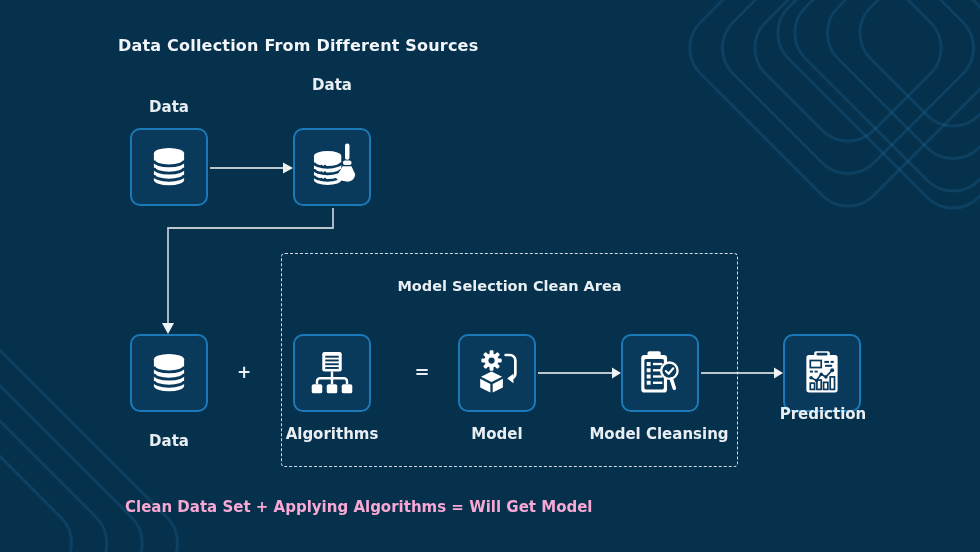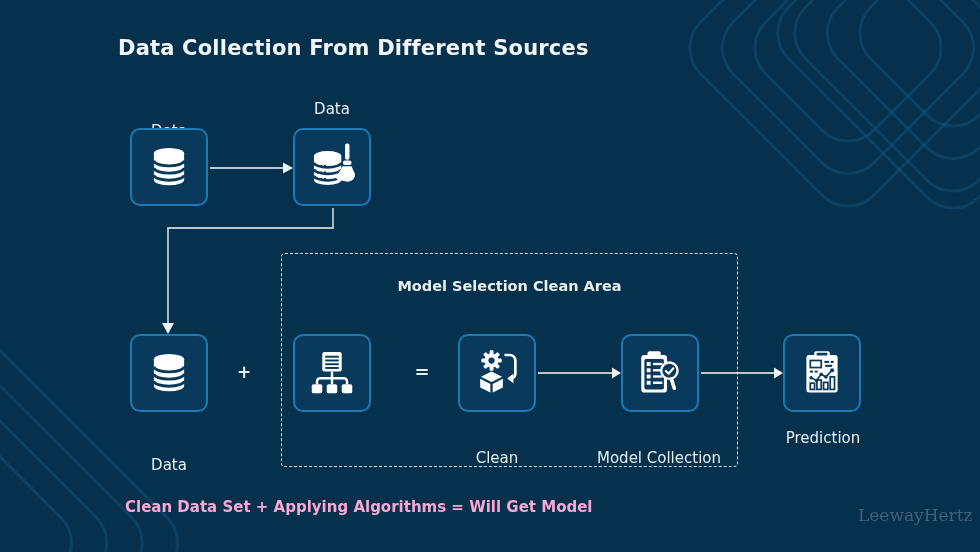--- a/index.html
+++ b/index.html
@@ -7,30 +7,30 @@
     position:relative;width:980px;height:552px;overflow:hidden;
     background:#05314d;font-family:"DejaVu Sans","Liberation Sans",sans-serif;
   }
   
   .deco{
     position:absolute;border:3px solid rgba(45,118,168,0.22);
     border-radius:38px;transform:rotate(45deg);z-index:0;
   }
   .title{
     position:absolute;left:118px;top:36px;z-index:3;
-    font-size:21px;font-weight:700;color:#f2f6fa;letter-spacing:.2px;
+    font-size:16px;font-weight:700;color:#f2f6fa;letter-spacing:.2px;
   }
   .node{
     position:absolute;width:78px;height:78px;z-index:2;
     background:#0a3a5b;border:2px solid #1c79b8;border-radius:10px;
     box-sizing:border-box;display:flex;align-items:center;justify-content:center;
   }
   .lbl{
-    position:absolute;z-index:2;color:#e9eef3;font-weight:400;
-    font-size:15px;text-align:center;line-height:21px;margin-top:24px;
+    position:absolute;z-index:2;color:#e9eef3;font-weight:700;
+    font-size:15px;text-align:center;line-height:21px;
   }
   .op{
     position:absolute;z-index:2;color:#e9eef3;font-weight:700;
     text-align:center;width:32px;
   }
   .scope{
     position:absolute;left:281px;top:253px;width:457px;height:214px;z-index:1;
     border:1.6px dashed rgba(233,240,245,0.9);border-radius:4px;box-sizing:border-box;
   }
   .scope-label{
@@ -149,20 +149,21 @@
         <rect x="23" y="24" width="18" height="2.6"></rect>
       </g>
       <path d="M32 30 v17 M12 47 v-4 a4 4 0 0 1 4 -4 h32 a4 4 0 0 1 4 4 v4" stroke="#fff" stroke-width="3.2" fill="none"></path>
       <g fill="#fff">
         <rect x="5" y="47" width="14" height="12" rx="2.5"></rect>
         <rect x="25" y="47" width="14" height="12" rx="2.5"></rect>
         <rect x="45" y="47" width="14" height="12" rx="2.5"></rect>
       </g>
     </svg>
   </div>
+  <div class="lbl" style="left:276px;top:424px;width:112px;">Algorithms</div>
 
   <div class="op" style="left:406px;top:361px;font-size:18px;">=</div>
 
   <div class="node" style="left:458px;top:334px;">
     <svg width="50" height="50" viewBox="0 0 64 64">
       <g fill="#fff">
         <rect x="22.5" y="3" width="5" height="9" rx="1.5" transform="rotate(0 25 16)"></rect>
         <rect x="22.5" y="3" width="5" height="9" rx="1.5" transform="rotate(45 25 16)"></rect>
         <rect x="22.5" y="3" width="5" height="9" rx="1.5" transform="rotate(90 25 16)"></rect>
         <rect x="22.5" y="3" width="5" height="9" rx="1.5" transform="rotate(135 25 16)"></rect>
@@ -175,21 +176,21 @@
       <circle cx="25" cy="16" r="4" fill="#0a3a5b"></circle>
       <g fill="#fff">
         <path d="M25 30 l13.5 6.8 L25 43.5 l-13.5 -6.7 z"></path>
         <path d="M10.5 39.5 v11 l13 6.3 V46 z"></path>
         <path d="M39.5 39.5 v11 l-13 6.3 V46 z"></path>
       </g>
       <path d="M43 9 h5.5 a7 7 0 0 1 7 7 v17 a6 6 0 0 1 -6 6" stroke="#fff" stroke-width="3.4" fill="none" stroke-linecap="round"></path>
       <path d="M53 33 l-8 6 8 6 z" fill="#fff"></path>
     </svg>
   </div>
-  <div class="lbl" style="left:458px;top:424px;width:78px;">Clean</div>
+  <div class="lbl" style="left:458px;top:424px;width:78px;">Model</div>
 
   <div class="node" style="left:621px;top:334px;">
     <svg width="50" height="50" viewBox="0 0 64 64">
       <rect x="8" y="9" width="33" height="48" rx="4" fill="#fff"></rect>
       <rect x="12" y="14" width="25" height="39" rx="2" fill="#0a3a5b"></rect>
       <rect x="16" y="4" width="17" height="8" rx="2.5" fill="#fff"></rect>
       <g fill="#fff">
         <rect x="15" y="18" width="5" height="5"></rect>
         <rect x="15" y="26" width="5" height="5"></rect>
         <rect x="15" y="34" width="5" height="5"></rect>
@@ -197,21 +198,21 @@
         <rect x="23" y="19" width="12" height="3"></rect>
         <rect x="23" y="27" width="12" height="3"></rect>
         <rect x="23" y="35" width="12" height="3"></rect>
         <rect x="23" y="43" width="12" height="3"></rect>
       </g>
       <circle cx="44" cy="29" r="10.5" fill="#0a3a5b" stroke="#fff" stroke-width="3"></circle>
       <path d="M39.5 29.5 l3.5 3.5 6 -7" stroke="#fff" stroke-width="2.8" fill="none" stroke-linecap="round" stroke-linejoin="round"></path>
       <path d="M46.5 39.5 l3.8 12" stroke="#fff" stroke-width="4.6" stroke-linecap="round"></path>
     </svg>
   </div>
-  <div class="lbl" style="left:586px;top:424px;width:146px;">Model Collection</div>
+  <div class="lbl" style="left:586px;top:424px;width:146px;">Model Cleansing</div>
 
   <div class="node" style="left:783px;top:334px;">
     <svg width="50" height="50" viewBox="0 0 64 64">
       <rect x="12" y="9" width="40" height="48" rx="3.5" fill="#fff"></rect>
       <rect x="22" y="4" width="20" height="8" rx="2.5" fill="#fff"></rect>
       <rect x="25" y="6" width="14" height="3.5" rx="1.5" fill="#0a3a5b"></rect>
       <rect x="17" y="16" width="14" height="9" fill="none" stroke="#0a3a5b" stroke-width="2.2"></rect>
       <g fill="#0a3a5b">
         <rect x="35" y="16.5" width="6" height="2.6"></rect>
         <rect x="43" y="16.5" width="4" height="2.6"></rect>
@@ -232,15 +233,14 @@
         <circle cx="31" cy="33.5" r="2.2"></circle>
         <circle cx="37" cy="37" r="2.2"></circle>
         <circle cx="45" cy="28.5" r="2.6"></circle>
       </g>
     </svg>
   </div>
   <div class="lbl" style="left:776px;top:404px;width:94px;">Prediction</div>
 
   <div class="caption">Clean Data Set + Applying Algorithms = Will Get Model</div>
 
-  <div class="watermark">LeewayHertz</div>
 
 </div>
 
 </body></html>

